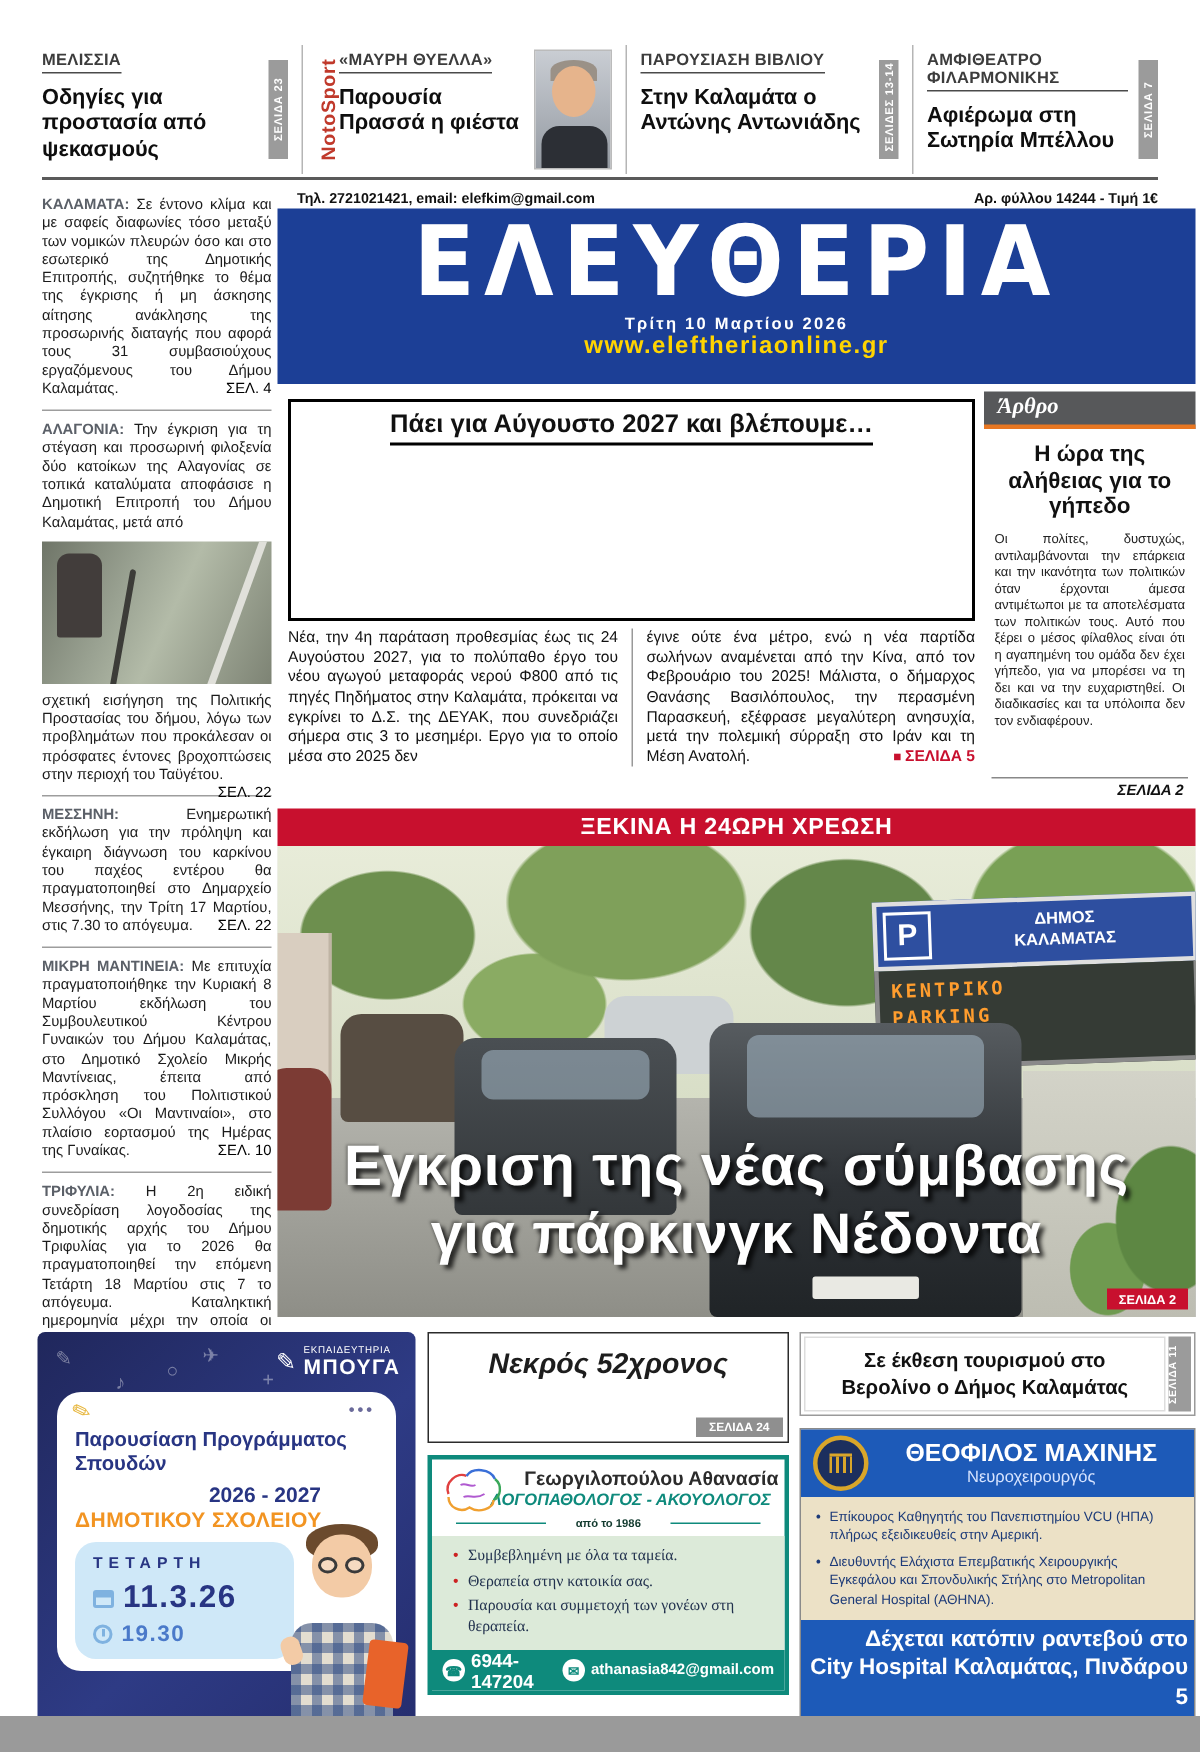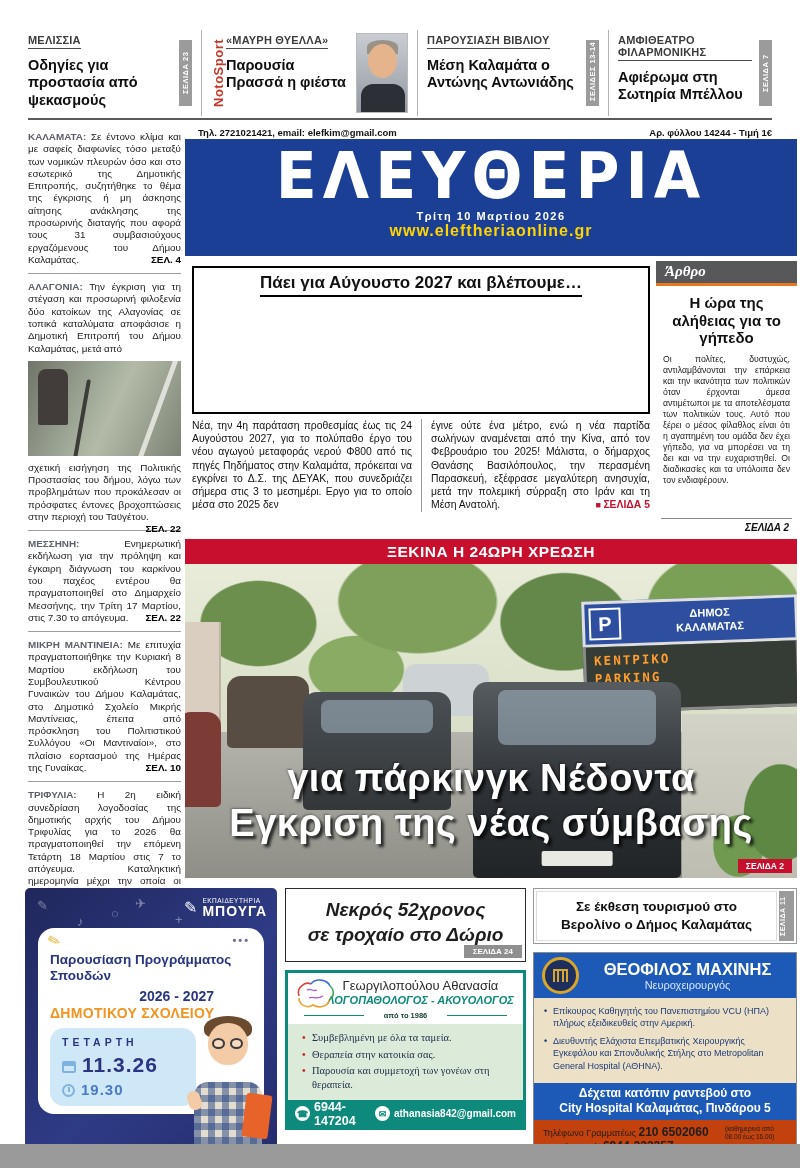--- a/index.html
+++ b/index.html
@@ -34,21 +34,21 @@
            display:flex;flex-direction:column;align-items:center}
   .mastlogo{color:#fff;font-weight:bold;font-size:60px;line-height:1;letter-spacing:6px;margin-top:6px;
             font-family:"DejaVu Sans",sans-serif;transform:scaleY(1.08)}
   .mastdate{color:#fff;font-size:11px;font-weight:bold;letter-spacing:1.5px;margin-top:5px}
   .mastsite{color:#ffd400;font-size:16px;font-weight:bold;letter-spacing:1px}
 
   
   .leftcol{position:absolute;left:28px;top:131px;width:153px}
   .brief{font-size:9.9px;line-height:1.24;text-align:justify;color:#1b1b1b}
   .brief .lead{font-weight:bold;color:#5b6068}
-  .pref{font-weight:bold;color:#000;float:right;margin-left:6px}
+  .pref{font-weight:normal;color:#000;float:right;margin-left:6px}
   .bdiv{border-top:1px solid #9d9d9d;margin:7px 0}
   .alagphoto{width:153px;height:95px;margin:6px 0;position:relative;overflow:hidden;
              background:linear-gradient(115deg,#6f7568 0%,#9aa292 35%,#b3bba8 55%,#7d8374 100%)}
   .alagphoto .figure{position:absolute;left:10px;top:8px;width:30px;height:56px;background:#423d3b;border-radius:8px 8px 2px 2px}
   .alagphoto .rail{position:absolute;right:22px;top:-8px;width:5px;height:120px;background:#e0e0da;transform:rotate(20deg)}
   .alagphoto .crack{position:absolute;left:52px;top:18px;width:4px;height:80px;background:#3c3c38;transform:rotate(10deg);border-radius:3px}
 
   
   .mainframe{position:absolute;left:192px;top:266px;width:458px;height:148px;border:2px solid #000;
              text-align:center;padding-top:5px}
@@ -155,21 +155,21 @@
   .dorio{position:absolute;left:285px;top:888px;width:241px;height:74px;border:1.5px solid #2b2b2b;
          background:#fff;text-align:center;padding-top:9px}
   .dorio-title{font-size:19px;font-style:italic;font-weight:bold;color:#1d1d1d;line-height:1.3}
   .dorio-badge{position:absolute;right:3px;bottom:3px;background:#8f8f8f;color:#fff;font-size:8px;
                font-weight:bold;padding:2px 9px}
 
   .speech{position:absolute;left:285px;top:970px;width:241px;height:160px;border:3px solid #0e8a7c;
           background:#fff;display:flex;flex-direction:column}
   .sp-head{position:relative;padding:5px 4px 2px}
   .sp-brain{position:absolute;left:5px;top:3px}
-  .sp-name{font-weight:normal;font-size:13px;color:#2b2b2b;text-align:center;padding-left:30px}
+  .sp-name{font-weight:bold;font-size:13px;color:#2b2b2b;text-align:right;padding-left:30px}
   .sp-role{color:#0e8a7c;font-weight:bold;font-style:italic;font-size:11px;text-align:center;padding-left:30px;margin-top:1px}
   .sp-since{display:flex;align-items:center;gap:20px;margin:3px 16px 4px}
   .sp-since .ln{flex:1;height:1px;background:#0e8a7c}
   .sp-since .tx2{font-size:7.5px;font-weight:bold;color:#123a2e}
   .sp-body{background:#dcead9;flex:1;padding:7px 8px 4px 14px;font-family:"Liberation Serif",serif}
   .sp-body li{list-style:none;font-size:10.5px;color:#22324e;line-height:1.3;margin-bottom:3px;position:relative;padding-left:10px}
   .sp-body li::before{content:"•";color:#cc2222;position:absolute;left:0;font-weight:bold}
   .sp-foot{background:#0e8a7c;height:27px;display:flex;align-items:center;justify-content:space-between;padding:0 7px;color:#fff}
   .sp-item{display:flex;align-items:center;gap:4px;font-weight:bold}
   .circ{width:15px;height:15px;background:#fff;color:#0e8a7c;border-radius:50%;display:flex;
@@ -189,21 +189,21 @@
   .seal{width:37px;height:37px;border-radius:50%;background:#1c2f5e;border:3px solid #d9a62a;flex:none;
         display:flex;align-items:center;justify-content:center}
   .seal::before{content:"";width:15px;height:11px;border-top:2px solid #d9a62a;
         background:repeating-linear-gradient(90deg,#d9a62a 0 2px,transparent 2px 4.5px)}
   .mach-names{flex:1;text-align:center}
   .mach-name{color:#fff;font-weight:bold;font-size:16.5px;line-height:1.1}
   .mach-role{color:#d7e4ff;font-size:11px}
   .mach-body{background:#ece1c6;flex:1;padding:7px 10px 2px}
   .mach-body li{list-style:none;font-size:9px;color:#1c3a78;line-height:1.35;margin-bottom:6px;position:relative;padding-left:9px}
   .mach-body li::before{content:"•";position:absolute;left:0;color:#1c3a78;font-weight:bold}
-  .mach-strip{background:#1d5ab8;color:#fff;font-weight:bold;font-size:12px;text-align:center;line-height:1.3;padding:3px 4px}
+  .mach-strip{background:#1d5ab8;color:#fff;font-weight:bold;font-size:15px;text-align:right;line-height:1.3;padding:3px 4px}
   .mach-foot{background:#c2410c;padding:5px 9px 6px;font-size:9px;color:#1e1e1e;position:relative}
   .mach-foot b{font-size:12px}
   .mach-hours{position:absolute;right:7px;top:5px;font-size:6.5px;line-height:1.3;width:64px}
 </style>
 </head>
 <body>
 
 <div class="page">
 
   <div class="teasers">
@@ -224,21 +224,21 @@
       <div class="manphoto">
         <div class="hair"></div>
         <div class="face"></div>
         <div class="torso"></div>
       </div>
     </div>
     <div class="vdiv"></div>
     <div class="teaser" style="width:172px">
       <div class="tx" style="flex:1">
         <span class="kicker">ΠΑΡΟΥΣΙΑΣΗ ΒΙΒΛΙΟΥ</span>
-        <span class="ttitle">Μέση Καλαμάτα ο Αντώνης Αντωνιάδης</span>
+        <span class="ttitle">Στην Καλαμάτα ο Αντώνης Αντωνιάδης</span>
       </div>
       <span class="vbadge">ΣΕΛΙΔΕΣ 13-14</span>
     </div>
     <div class="vdiv"></div>
     <div class="teaser" style="flex:1">
       <div class="tx" style="flex:1">
         <span class="kicker">ΑΜΦΙΘΕΑΤΡΟ ΦΙΛΑΡΜΟΝΙΚΗΣ</span>
         <span class="ttitle">Αφιέρωμα στη Σωτηρία Μπέλλου</span>
       </div>
       <span class="vbadge">ΣΕΛΙΔΑ 7</span>
@@ -337,22 +337,22 @@
     <div class="car car4"></div>
     <div class="car car3"></div>
     <div class="car car2">
         <div class="rw"></div>
       </div>
     <div class="car car1">
         <div class="rw"></div>
         <div class="plate"></div>
       </div>
     <div class="overlay">
+      <div>Εγκριση της νέας σύμβασης</div>
       <div>για πάρκινγκ Νέδοντα</div>
-      <div>Εγκριση της νέας σύμβασης</div>
     </div>
     <div class="photobadge">ΣΕΛΙΔΑ 2</div>
   </div>
 
   <div class="bouga">
     <span class="doodle" style="left:12px;top:10px">✎</span>
     <span class="doodle" style="left:52px;top:26px">♪</span>
     <span class="doodle" style="left:110px;top:8px">✈</span>
     <span class="doodle" style="left:150px;top:24px">+</span>
     <span class="doodle" style="left:86px;top:18px">○</span>
@@ -382,21 +382,20 @@
         <div class="boy-shirt"></div>
         <div class="boy-book"></div>
         <div class="boy-thumb"></div>
       </div>
     </div>
   </div>
 
   <div class="dorio">
     <div class="dorio-title">
       <div>Νεκρός 52χρονος</div>
-      <div>σε τροχαίο στο Δώριο</div>
     </div>
     <span class="dorio-badge">ΣΕΛΙΔΑ 24</span>
   </div>
 
   <div class="speech">
     <div class="sp-head">
       <svg class="sp-brain" width="44" height="36" viewBox="0 0 44 36">
         <path d="M6 20 C3 12 12 5 18 8" fill="none" stroke="#e04040" stroke-width="1.6"></path>
         <path d="M18 8 C22 2 34 3 37 10" fill="none" stroke="#3a6fd8" stroke-width="1.6"></path>
         <path d="M37 10 C42 14 41 22 36 24" fill="none" stroke="#3aa85a" stroke-width="1.6"></path>

